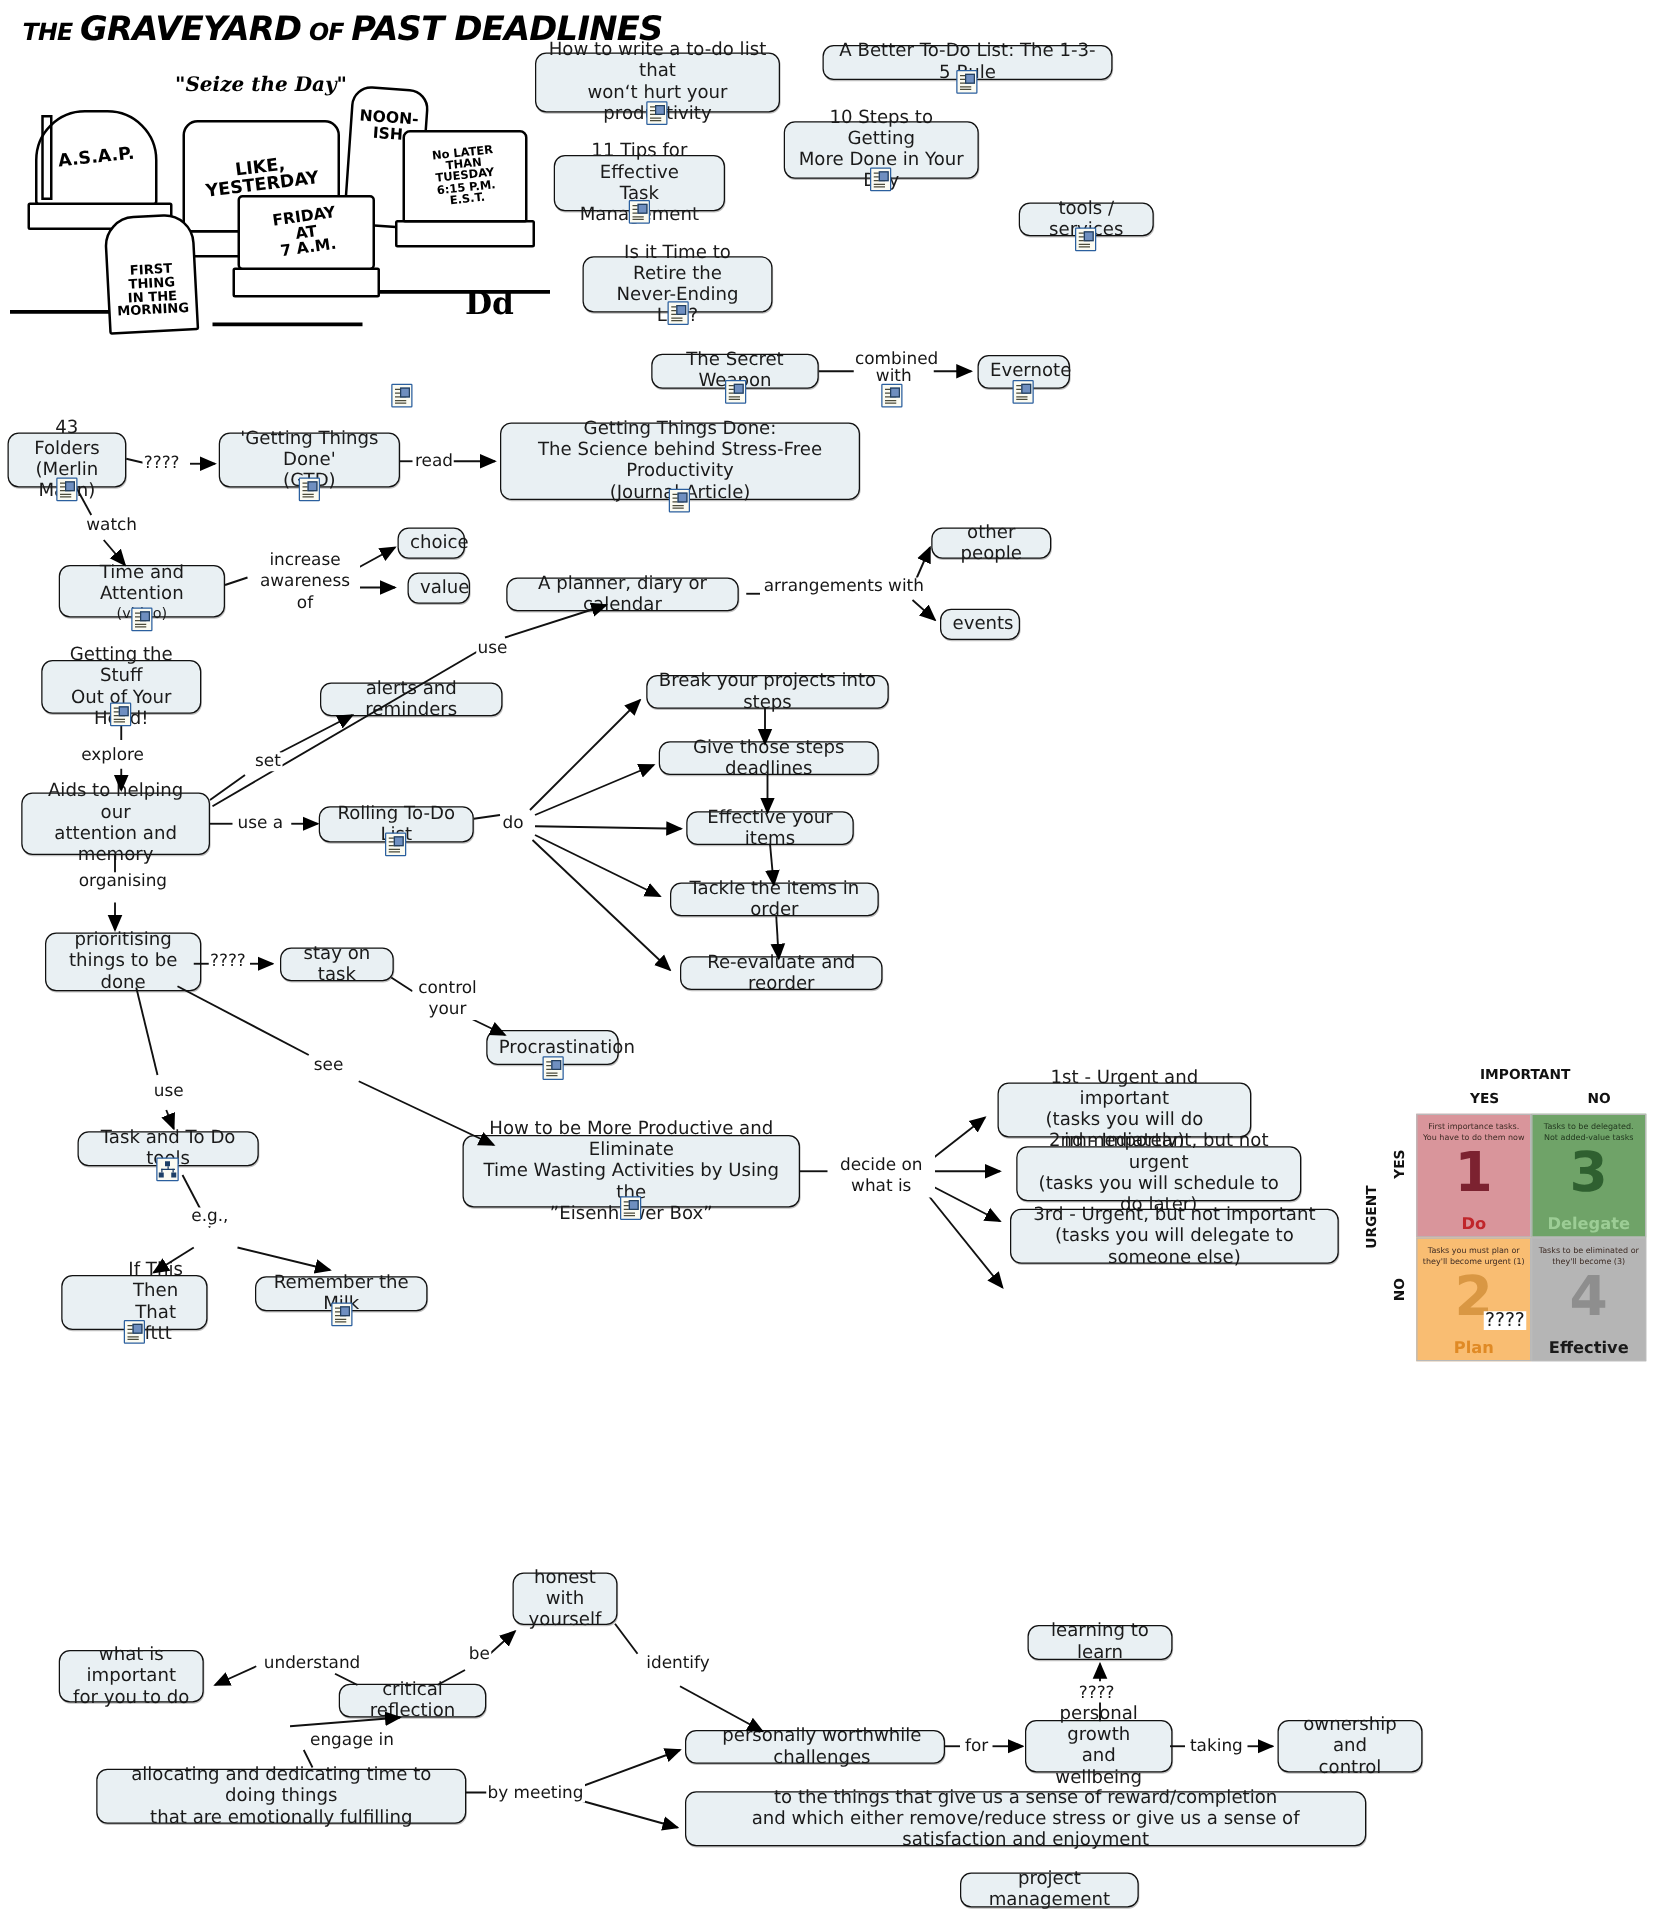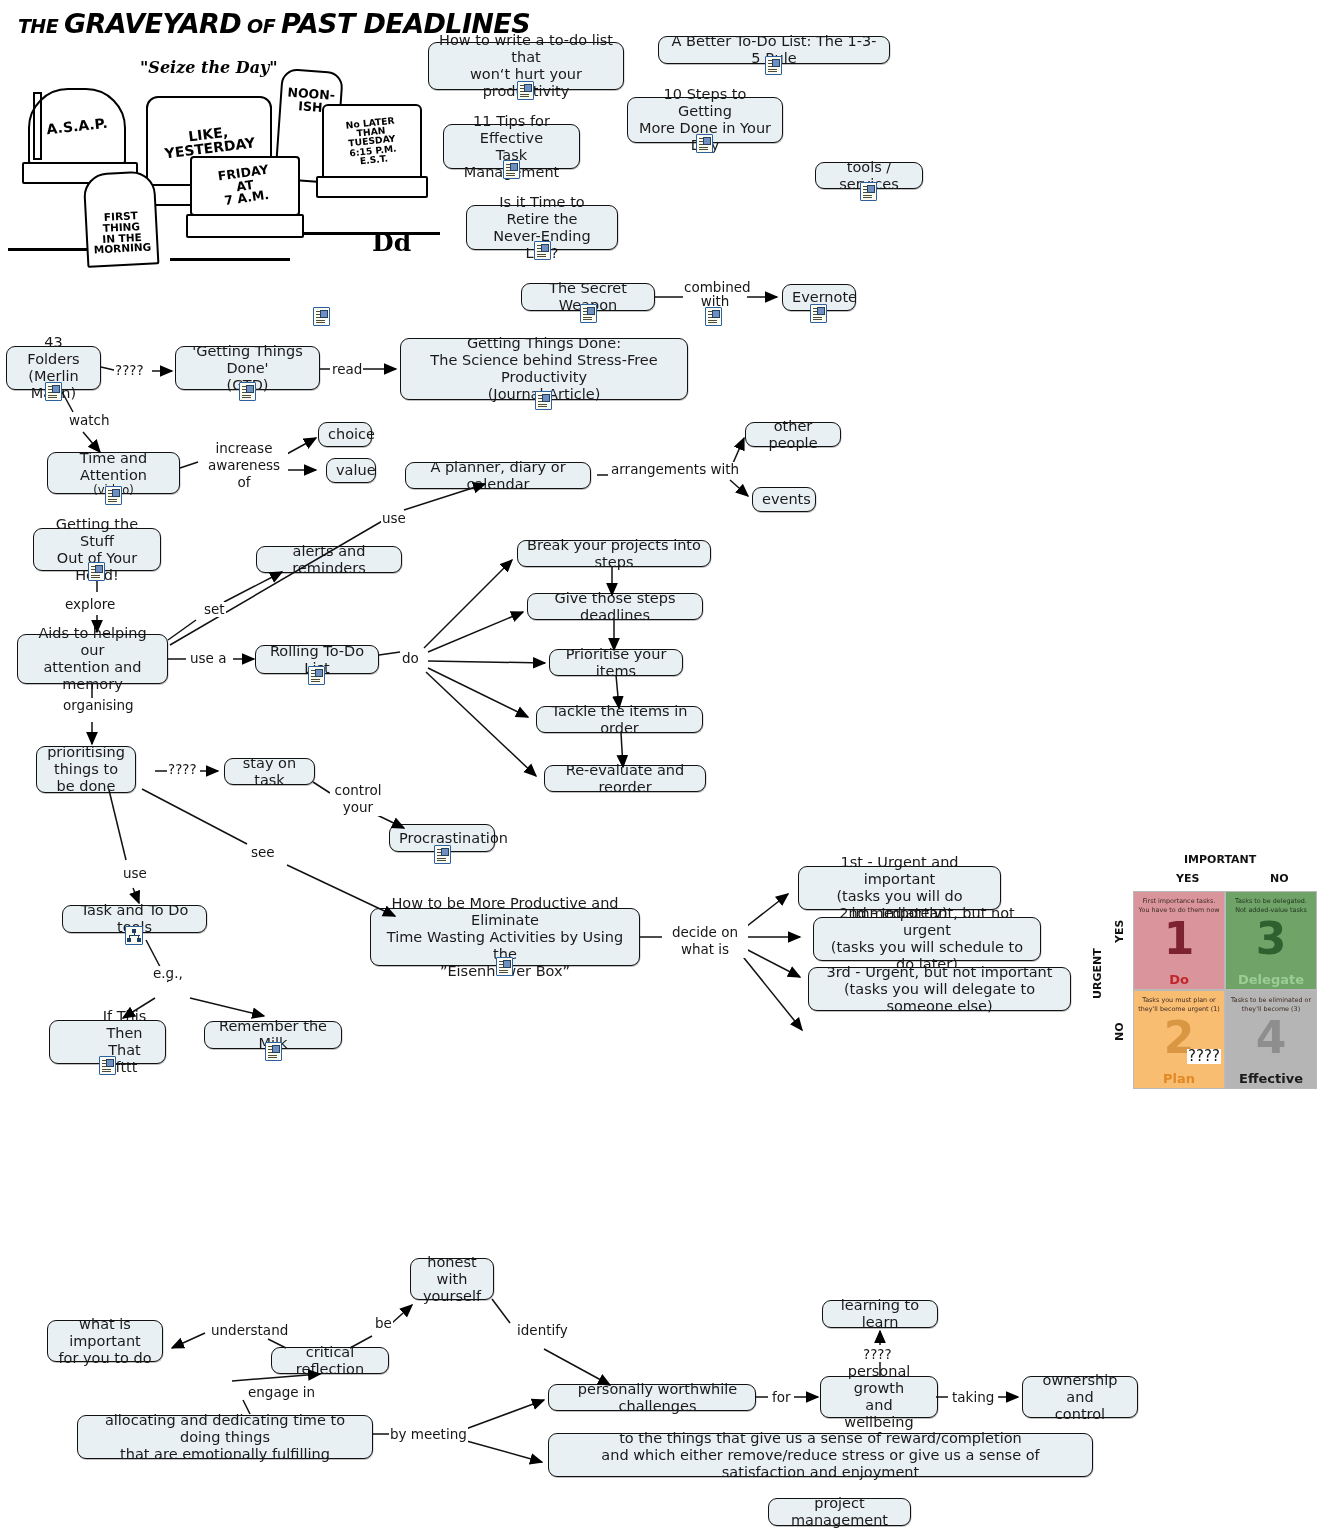--- a/index.html
+++ b/index.html
@@ -511,32 +511,32 @@
 
   <div class="lnk" style="left:401px;top:651px;">do</div>
 
   <div class="node" style="left:517px;top:540px;width:194px;height:27px;">
       <span class="lbl">Break your projects into steps</span>
     </div>
   <div class="node" style="left:527px;top:593px;width:176px;height:27px;">
       <span class="lbl">Give those steps deadlines</span>
     </div>
   <div class="node" style="left:549px;top:649px;width:134px;height:27px;">
-      <span class="lbl">Prioritise your items</span>
+      <span class="lbl">Effective your items</span>
     </div>
   <div class="node" style="left:536px;top:706px;width:167px;height:27px;">
       <span class="lbl">Tackle the items in order</span>
     </div>
   <div class="node" style="left:544px;top:765px;width:162px;height:27px;">
       <span class="lbl">Re-evaluate and reorder</span>
     </div>
 
   <div class="lnk" style="left:62px;top:698px;">organising</div>
 
-  <div class="node" style="left:36px;top:746px;width:100px;height:47px;">
+  <div class="node" style="left:36px;top:746px;width:125px;height:47px;">
       <span class="lbl" style="white-space:pre-line;">prioritising
 things to be done</span>
     </div>
 
   <div class="lnk" style="left:167px;top:762px;">????</div>
   <div class="node" style="left:224px;top:758px;width:91px;height:27px;">
       <span class="lbl">stay on task</span>
     </div>
 
   <div class="lnk ml" style="left:330px;top:782px;width:54px;white-space:pre-line;line-height:17px;">control

